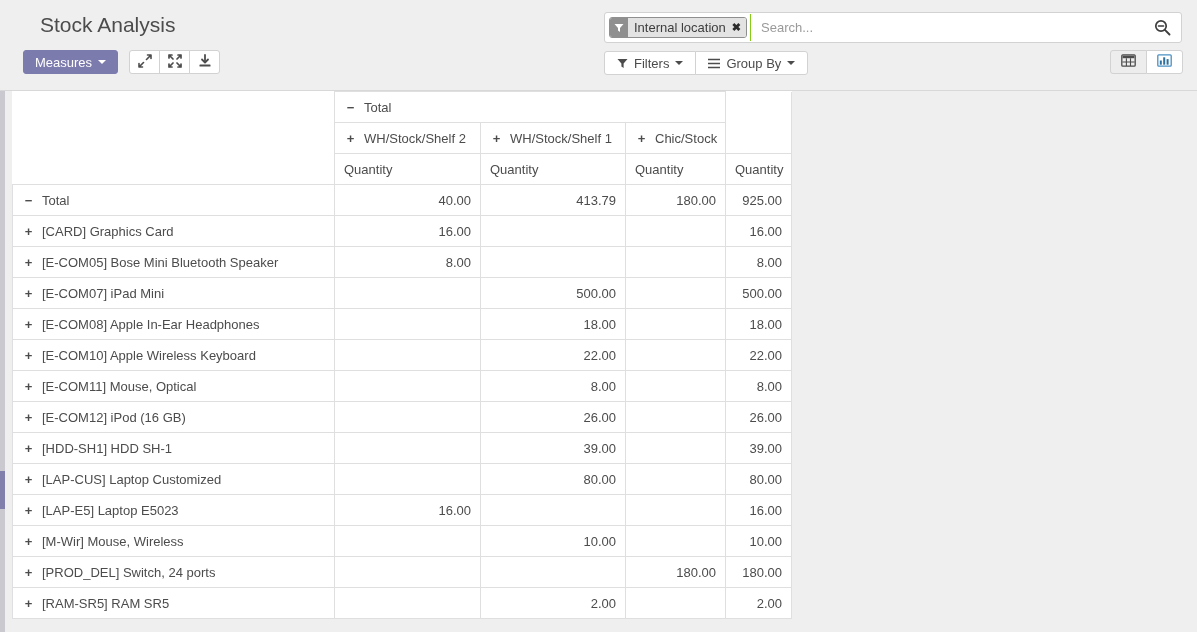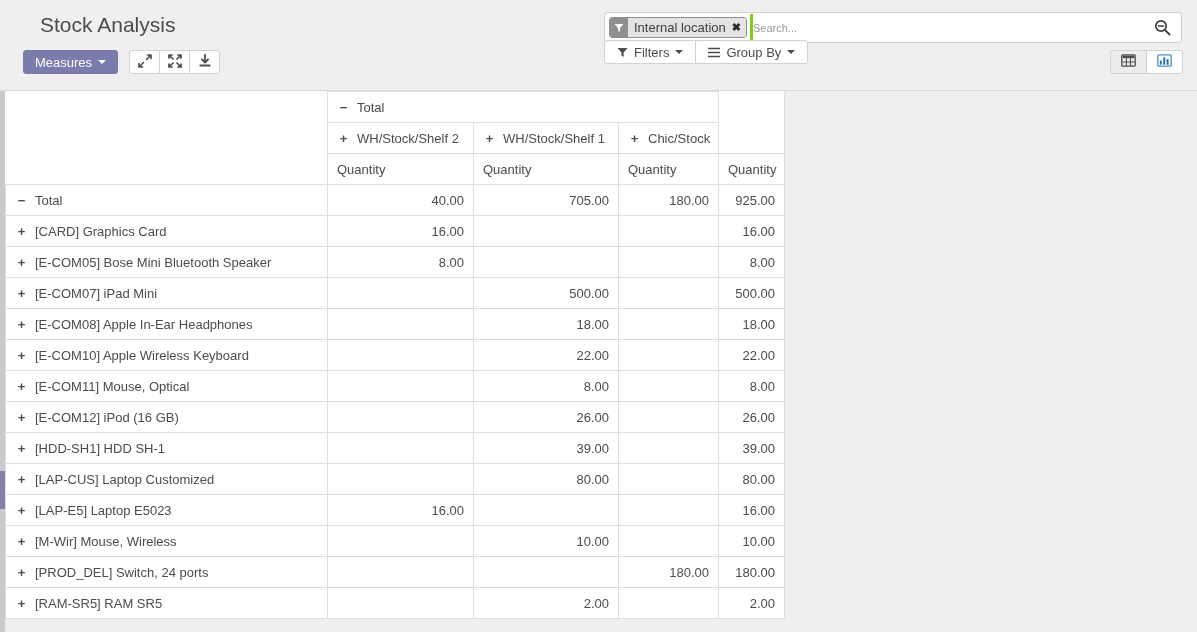--- a/index.html
+++ b/index.html
@@ -121,40 +121,40 @@
     font-weight: bold;
     margin-left: 6px;
     cursor: pointer;
     color: #2b2b2b;
   }
   #search-input {
     flex: 1;
     border: none;
     outline: none;
     height: 27px;
-    font-size: 11px;
+    font-size: 13px;
     font-family: "Liberation Sans", sans-serif;
     color: #4c4c4c;
     background: transparent;
-    padding: 0 0;
-    border-left: 3px solid #84cc16;
+    padding: 0 10px;
+    border-left: 1px solid #84cc16;
     margin-left: 1px;
   }
   #search-input::placeholder { color: #9a9a9a; }
   #search-icon-btn {
     width: 26px; height: 26px;
     display: flex; align-items: center; justify-content: center;
     cursor: pointer;
     color: #3d3d3d;
     margin-right: 2px;
   }
 
   #search-buttons {
     position: absolute;
-    left: 604px; top: 40px;
+    left: 604px; top: 51px;
     display: flex;
   }
   #search-buttons .btn {
     border-radius: 4px;
     margin-left: -1px;
     padding: 0 12px;
   }
   #search-buttons .btn:first-child { border-radius: 3px 0 0 3px; margin-left: 0; }
   #search-buttons .btn:last-child  { border-radius: 0 3px 3px 0; }
   .btn-ico { margin-right: 6px; display: inline-flex; align-items: center; }
@@ -187,21 +187,21 @@
     background: #c9c9cf;
   }
   #scroll-thumb {
     position: absolute;
     left: 0; top: 380px;
     width: 5px; height: 38px;
     background: #8180ad;
   }
   #pivot {
     position: absolute;
-    left: 5px; top: 0;
+    left: 12px; top: 0;
     width: 779px;
     background: #fff;
     border-collapse: collapse;
     table-layout: fixed;
   }
   #pivot td, #pivot th {
     border: 1px solid #dfdfdf;
     padding: 0 9px;
     font-weight: normal;
     font-size: 13px;
@@ -388,21 +388,21 @@
         <th class="measure-hdr">Quantity</th>
         <th class="measure-hdr">Quantity</th>
       </tr>
     </thead>
     <tbody id="pivot-body">
       <tr class="total-row">
         <td class="row-label">
           <span class="toggle">−</span><span>Total</span>
         </td>
         <td class="num bold">40.00</td>
-        <td class="num bold">705.00</td>
+        <td class="num bold">413.79</td>
         <td class="num bold">180.00</td>
         <td class="num bold">925.00</td>
       </tr>
     <tr>
           <td class="row-label indent"><span class="toggle">+</span><span>[CARD] Graphics Card</span></td>
           <td class="num">16.00</td>
           <td class="num"></td>
           <td class="num"></td>
           <td class="num bold">16.00</td>
         </tr>

